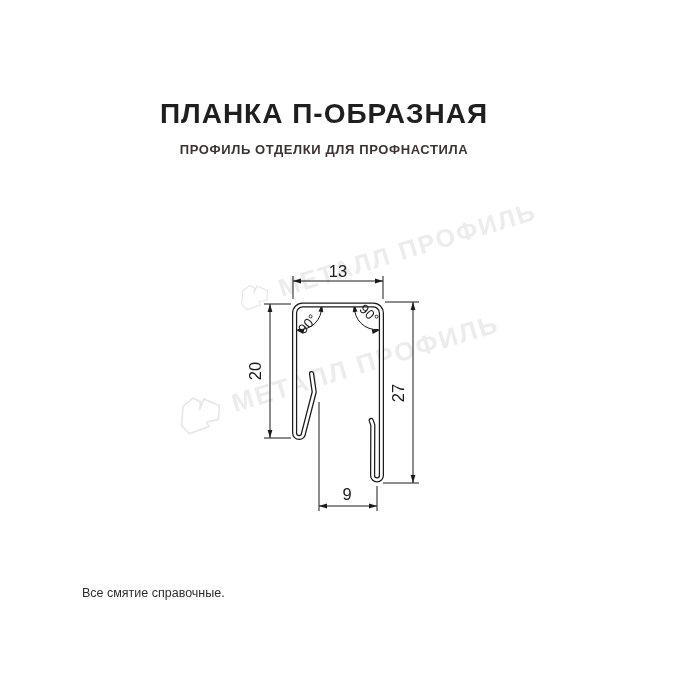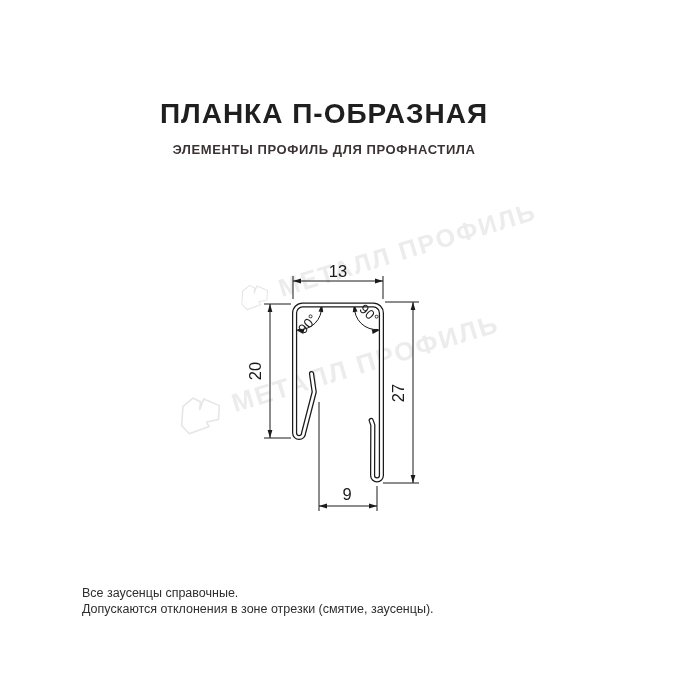--- a/index.html
+++ b/index.html
@@ -54,21 +54,21 @@
 
   <div class="watermark wm-b">
     <svg width="50" height="42" viewBox="0 0 50 40">
       <path d="M4,26 L11,8 L23,3 L29,9 L26,16 L33,7 L46,18 L41,31 L29,30 L30,35 L9,36 Z" fill="none" stroke="#e6e6e6" stroke-width="1.6" stroke-linejoin="round"></path>
     </svg>
     <span class="wm-text">МЕТАЛЛ ПРОФИЛЬ</span>
   </div>
 
   <div class="title-block">
     <div class="title-line">ПЛАНКА П-ОБРАЗНАЯ</div>
-    <div class="subtitle">ЭЛЕМЕНТЫ ПРОФИЛЬ ДЛЯ ПРОФНАСТИЛА</div>
+    <div class="subtitle">ПРОФИЛЬ ОТДЕЛКИ ДЛЯ ПРОФНАСТИЛА</div>
   </div>
 
   <svg class="drawing" width="700" height="700" viewBox="0 0 700 700">
 
     <g stroke="#1b1b1b" stroke-width="1" fill="none">
 
       <path d="M293,276 V299 M383,276 V299 M293,281 H383"></path>
 
       <path d="M264,304 H291 M264,438 H291 M270,304 V438"></path>
 
@@ -116,17 +116,16 @@
 
     <text class="dim-text" x="338" y="277" text-anchor="middle">13</text>
     <text class="dim-text" text-anchor="middle" transform="translate(261,371) rotate(-90)">20</text>
     <text class="dim-text" text-anchor="middle" transform="translate(404,393) rotate(-90)">27</text>
     <text class="dim-text" x="347" y="500" text-anchor="middle">9</text>
     <text class="deg-text" text-anchor="middle" transform="translate(311,327) rotate(-47)">90°</text>
     <text class="deg-text" text-anchor="middle" transform="translate(366,317) rotate(43)">90°</text>
   </svg>
 
   <div class="footer">
-    <div>Все заусенцы справочные.</div>
-    <div>Допускаются отклонения в зоне отрезки (смятие, заусенцы).</div>
+    <div>Все смятие справочные.</div>
   </div>
 
 </div>
 
 </body></html>

